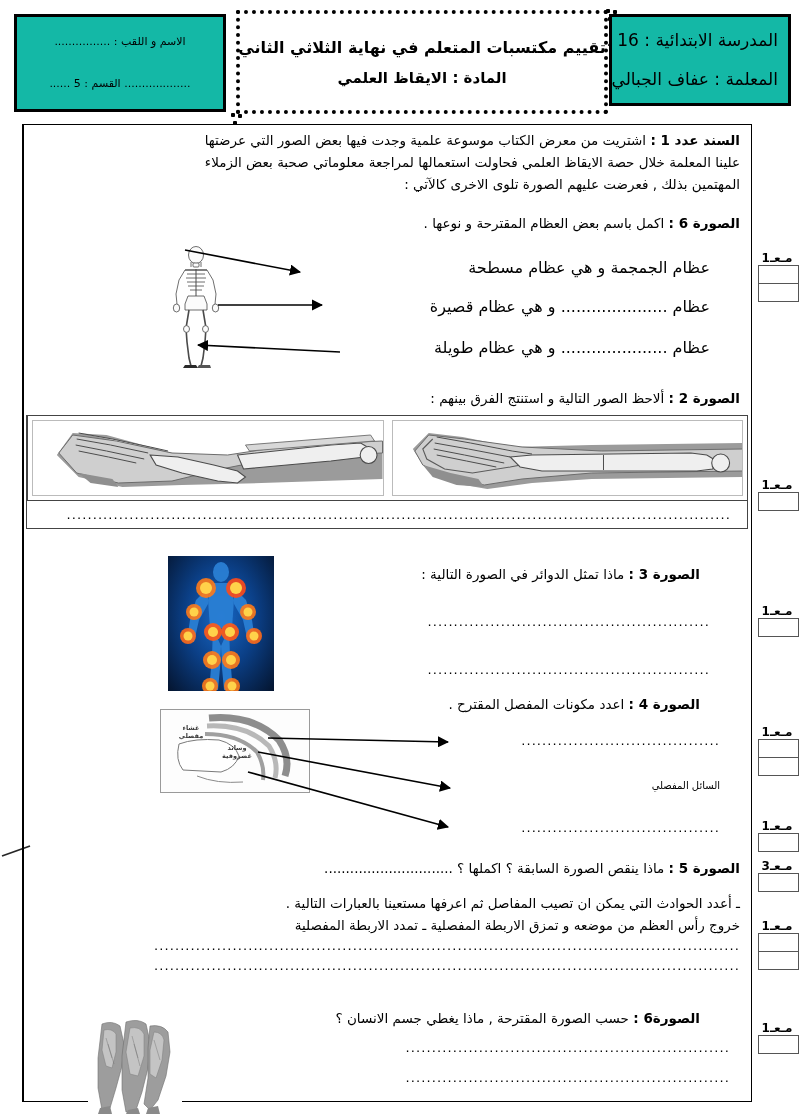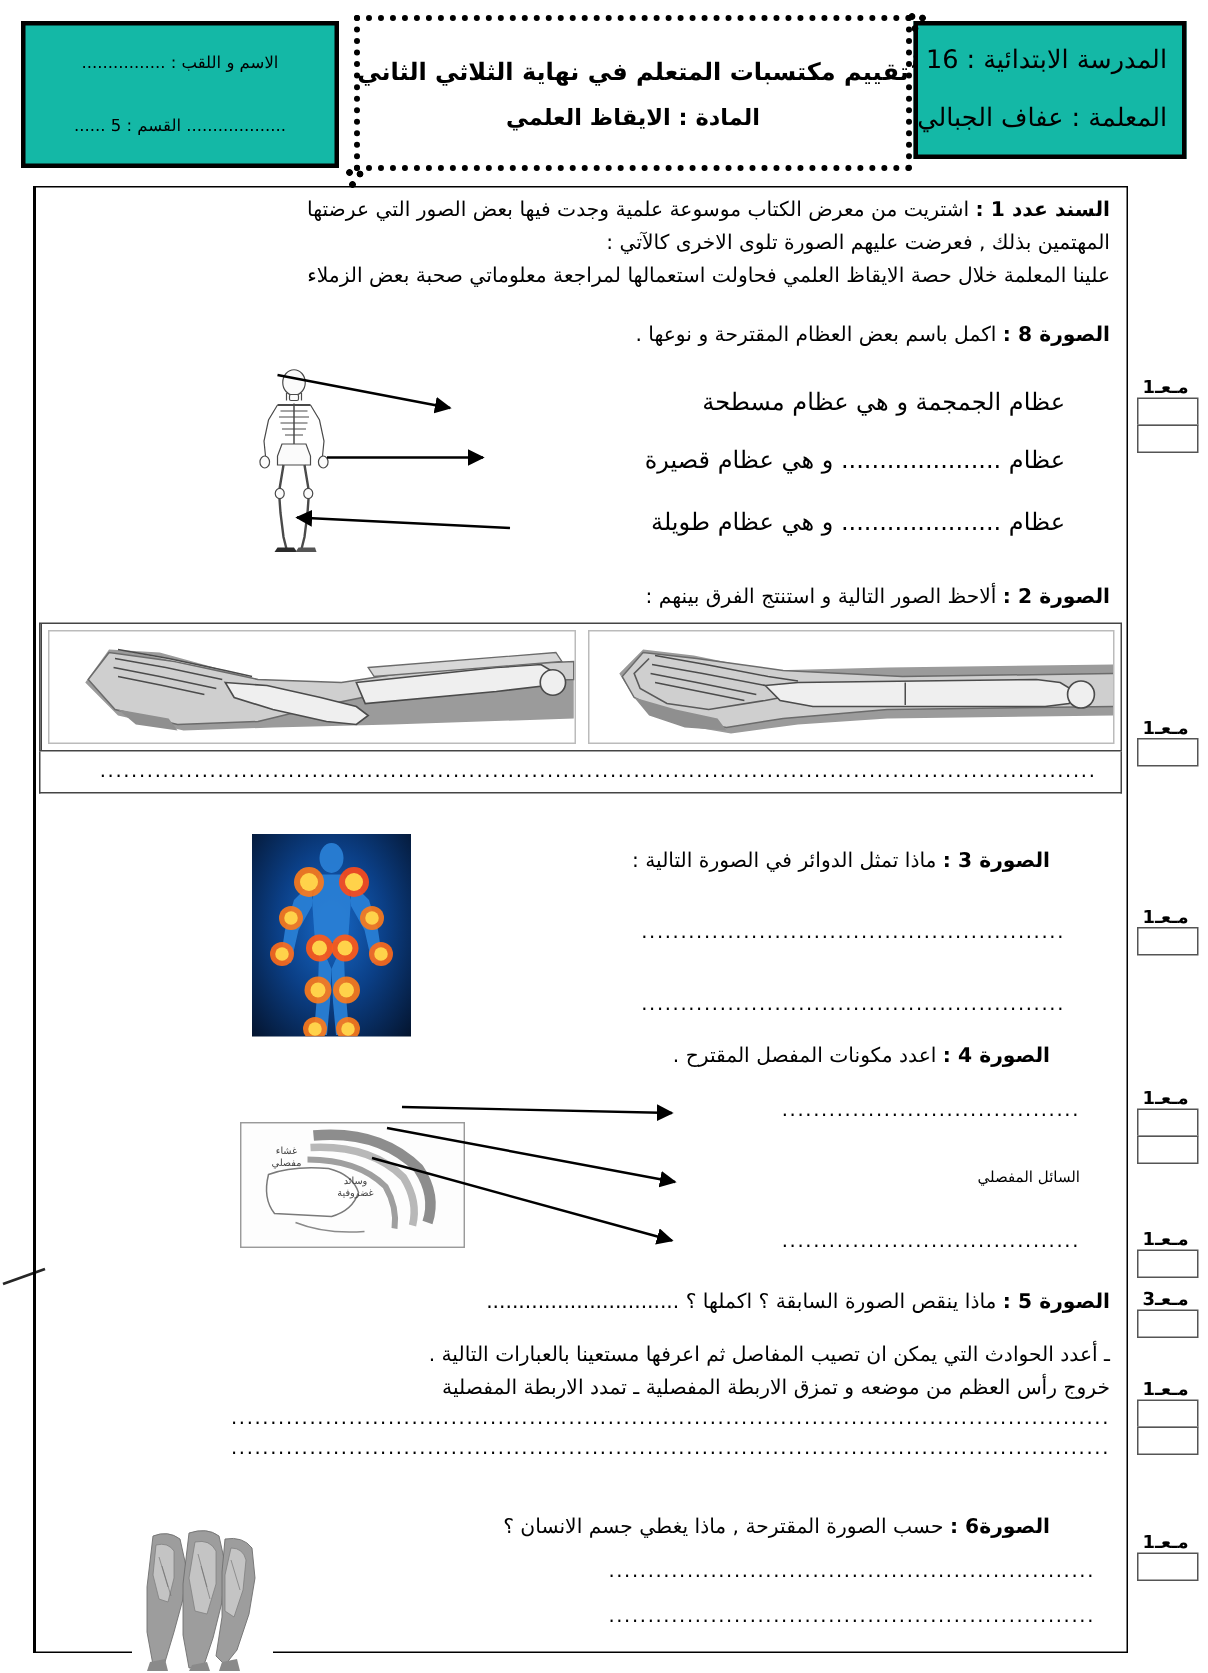--- a/index.html
+++ b/index.html
@@ -112,22 +112,22 @@
   }
 
   
   .fig3{
     position:absolute;left:168px;top:556px;width:106px;height:135px;
     background:radial-gradient(ellipse at 50% 45%,#1769c8 0%,#0b3f86 48%,#04142e 100%);
     overflow:hidden;
   }
   
   .fig4{
-    position:absolute;left:160px;top:748px;width:148px;height:82px;
-    border:1px solid #9a9a9a;background:#fdfdfd;overflow:hidden;
+    position:absolute;left:160px;top:709px;width:148px;height:82px;
+    border:1px solid #9a9a9a;background:#fdfdfd;overflow:hidden;font-weight:bold;
   }
   
   .fig6{
     position:absolute;left:88px;top:1018px;width:94px;height:96px;
     background:#fff;overflow:hidden;
   }
 
   svg{display:block;}
   .arrow-layer{position:absolute;left:0;top:0;width:805px;height:1115px;pointer-events:none;}
 </style>
@@ -159,27 +159,27 @@
 
   <div class="frame-top"></div>
   <div class="frame"></div>
   <div class="frame-bottom"></div>
 
   <div class="blk" style="left:40px;top:130px;width:700px;">
     <div class="para">
       <span class="bold">السند عدد 1 :</span>
       <span>اشتريت من معرض الكتاب موسوعة علمية وجدت فيها بعض الصور التي عرضتها</span>
     </div>
+    <div class="para">علينا المعلمة خلال حصة الايقاظ العلمي فحاولت استعمالها لمراجعة معلوماتي صحبة بعض الزملاء</div>
     <div class="para">المهتمين بذلك , فعرضت عليهم الصورة تلوى الاخرى كالآتي :</div>
-    <div class="para">علينا المعلمة خلال حصة الايقاظ العلمي فحاولت استعمالها لمراجعة معلوماتي صحبة بعض الزملاء</div>
   </div>
 
   <div class="blk" style="left:40px;top:213px;width:700px;">
     <div class="q-line">
-      <span class="bold">الصورة 8 :</span>
+      <span class="bold">الصورة 6 :</span>
       <span>اكمل باسم بعض العظام المقترحة  و نوعها .</span>
     </div>
   </div>
 
   <div class="fig-skel">
     <svg viewBox="0 0 62 122" width="62" height="122" aria-hidden="true">
       <g stroke="#4a4a4a" stroke-width="0.8" fill="#fbfbfb">
         <ellipse cx="31" cy="9" rx="7.5" ry="8.5"></ellipse>
         <path d="M26 16 L26 21 M36 16 L36 21"></path>
         <rect x="28" y="17" width="6" height="4" rx="1"></rect>

